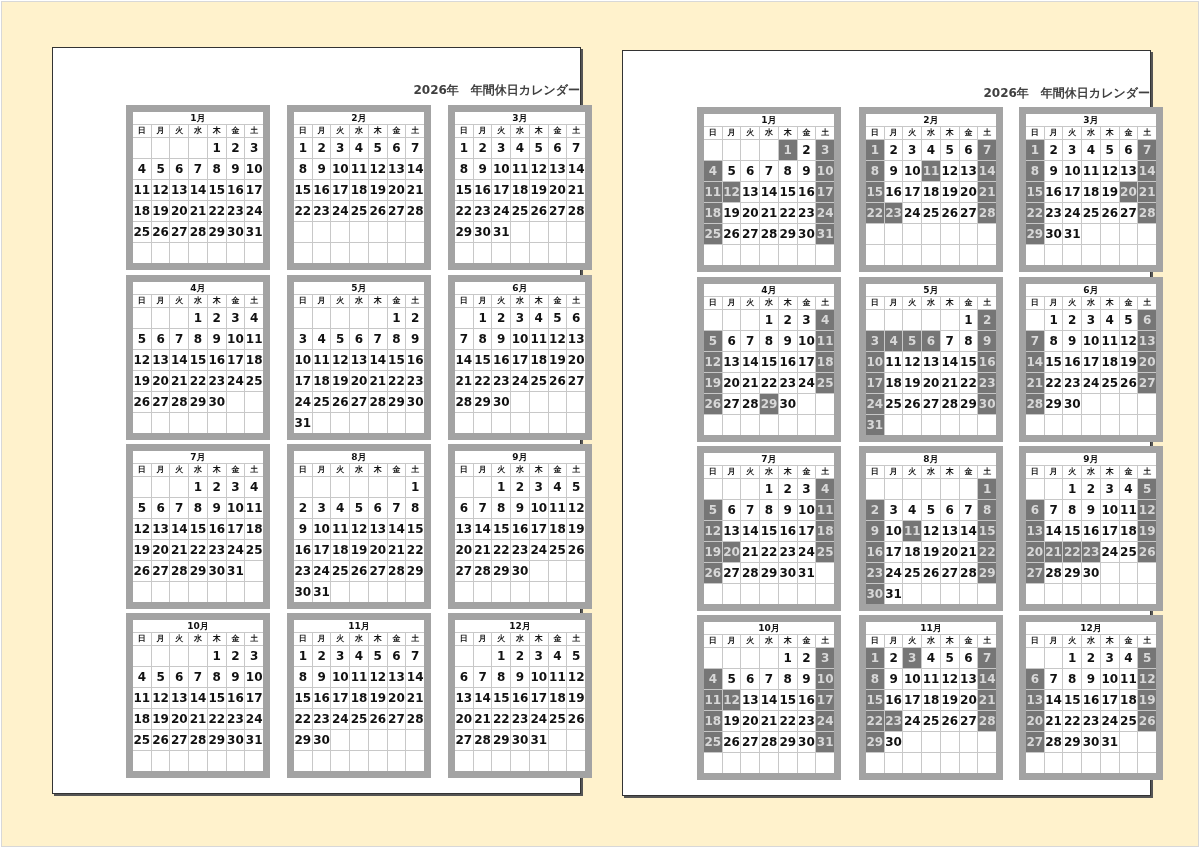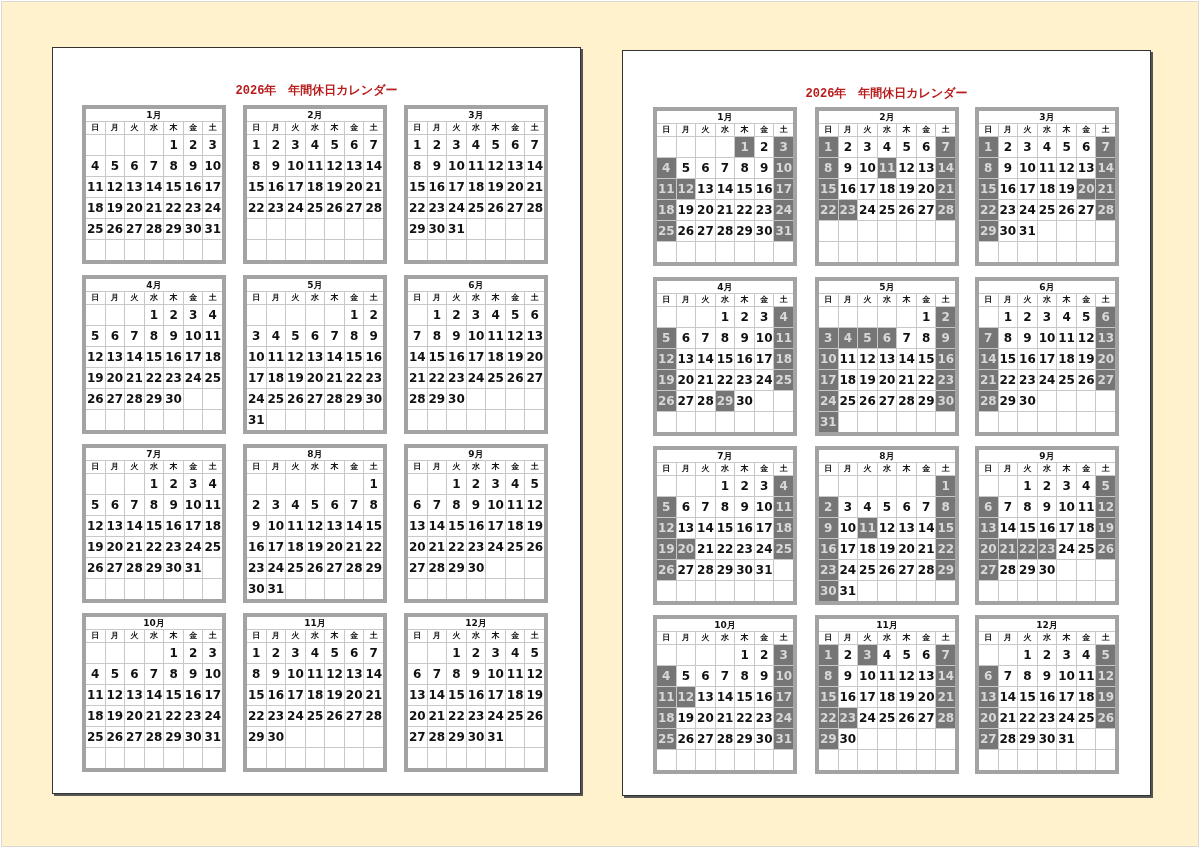--- a/index.html
+++ b/index.html
@@ -1,20 +1,20 @@
 <!DOCTYPE html>
 <html><head>
 <meta charset="utf-8">
 <style>
   html, body { margin:0; padding:0; }
   body { width:1200px; height:848px; position:relative; background:#ffffff; font-family:"DejaVu Sans", sans-serif; overflow:hidden; }
   .canvas { position:absolute; left:1px; top:1px; width:1196px; height:844px; background:#fff2cc; border:1px solid #d8d8d8; }
   .page { position:absolute; background:#ffffff; border:1px solid #333; box-shadow:2px 2px 0 #555; }
-  .page-title { position:absolute; left:0; right:0; text-align:center; font-size:12px; font-weight:bold; color:#b91c1c;font-family:Liberation Mono, monospace; }
-  .month { position:absolute; width:144px; border:4px solid #a3a3a3; box-sizing:border-box; background:#fff; }
+  .page-title { position:absolute; left:0; right:0; text-align:right; font-size:12px; font-weight:bold; color:#404040; }
+  .month { position:absolute; width:144px; border:7px solid #a3a3a3; box-sizing:border-box; background:#fff;margin-left:44px; }
   .mh { height:12px; line-height:12px; text-align:center; font-size:9px; font-weight:bold; border-bottom:1px solid #c8c8c8; color:#111; }
   .row { display:flex; }
   .wd { height:12px; border-bottom:1px solid #c8c8c8; }
   .wd .c { font-size:8px; line-height:12px; font-weight:bold; }
   .wk { height:20px; border-bottom:1px solid #c8c8c8; }
   .wk:last-child { border-bottom:none; }
   .c { flex:1; text-align:center; border-right:1px solid #c8c8c8; box-sizing:border-box; font-size:12px; font-weight:bold; line-height:20px; color:#111; }
   .c:last-child { border-right:none; }
   .c.hol { background:#767676; color:#d8d8d8; }
 </style>

